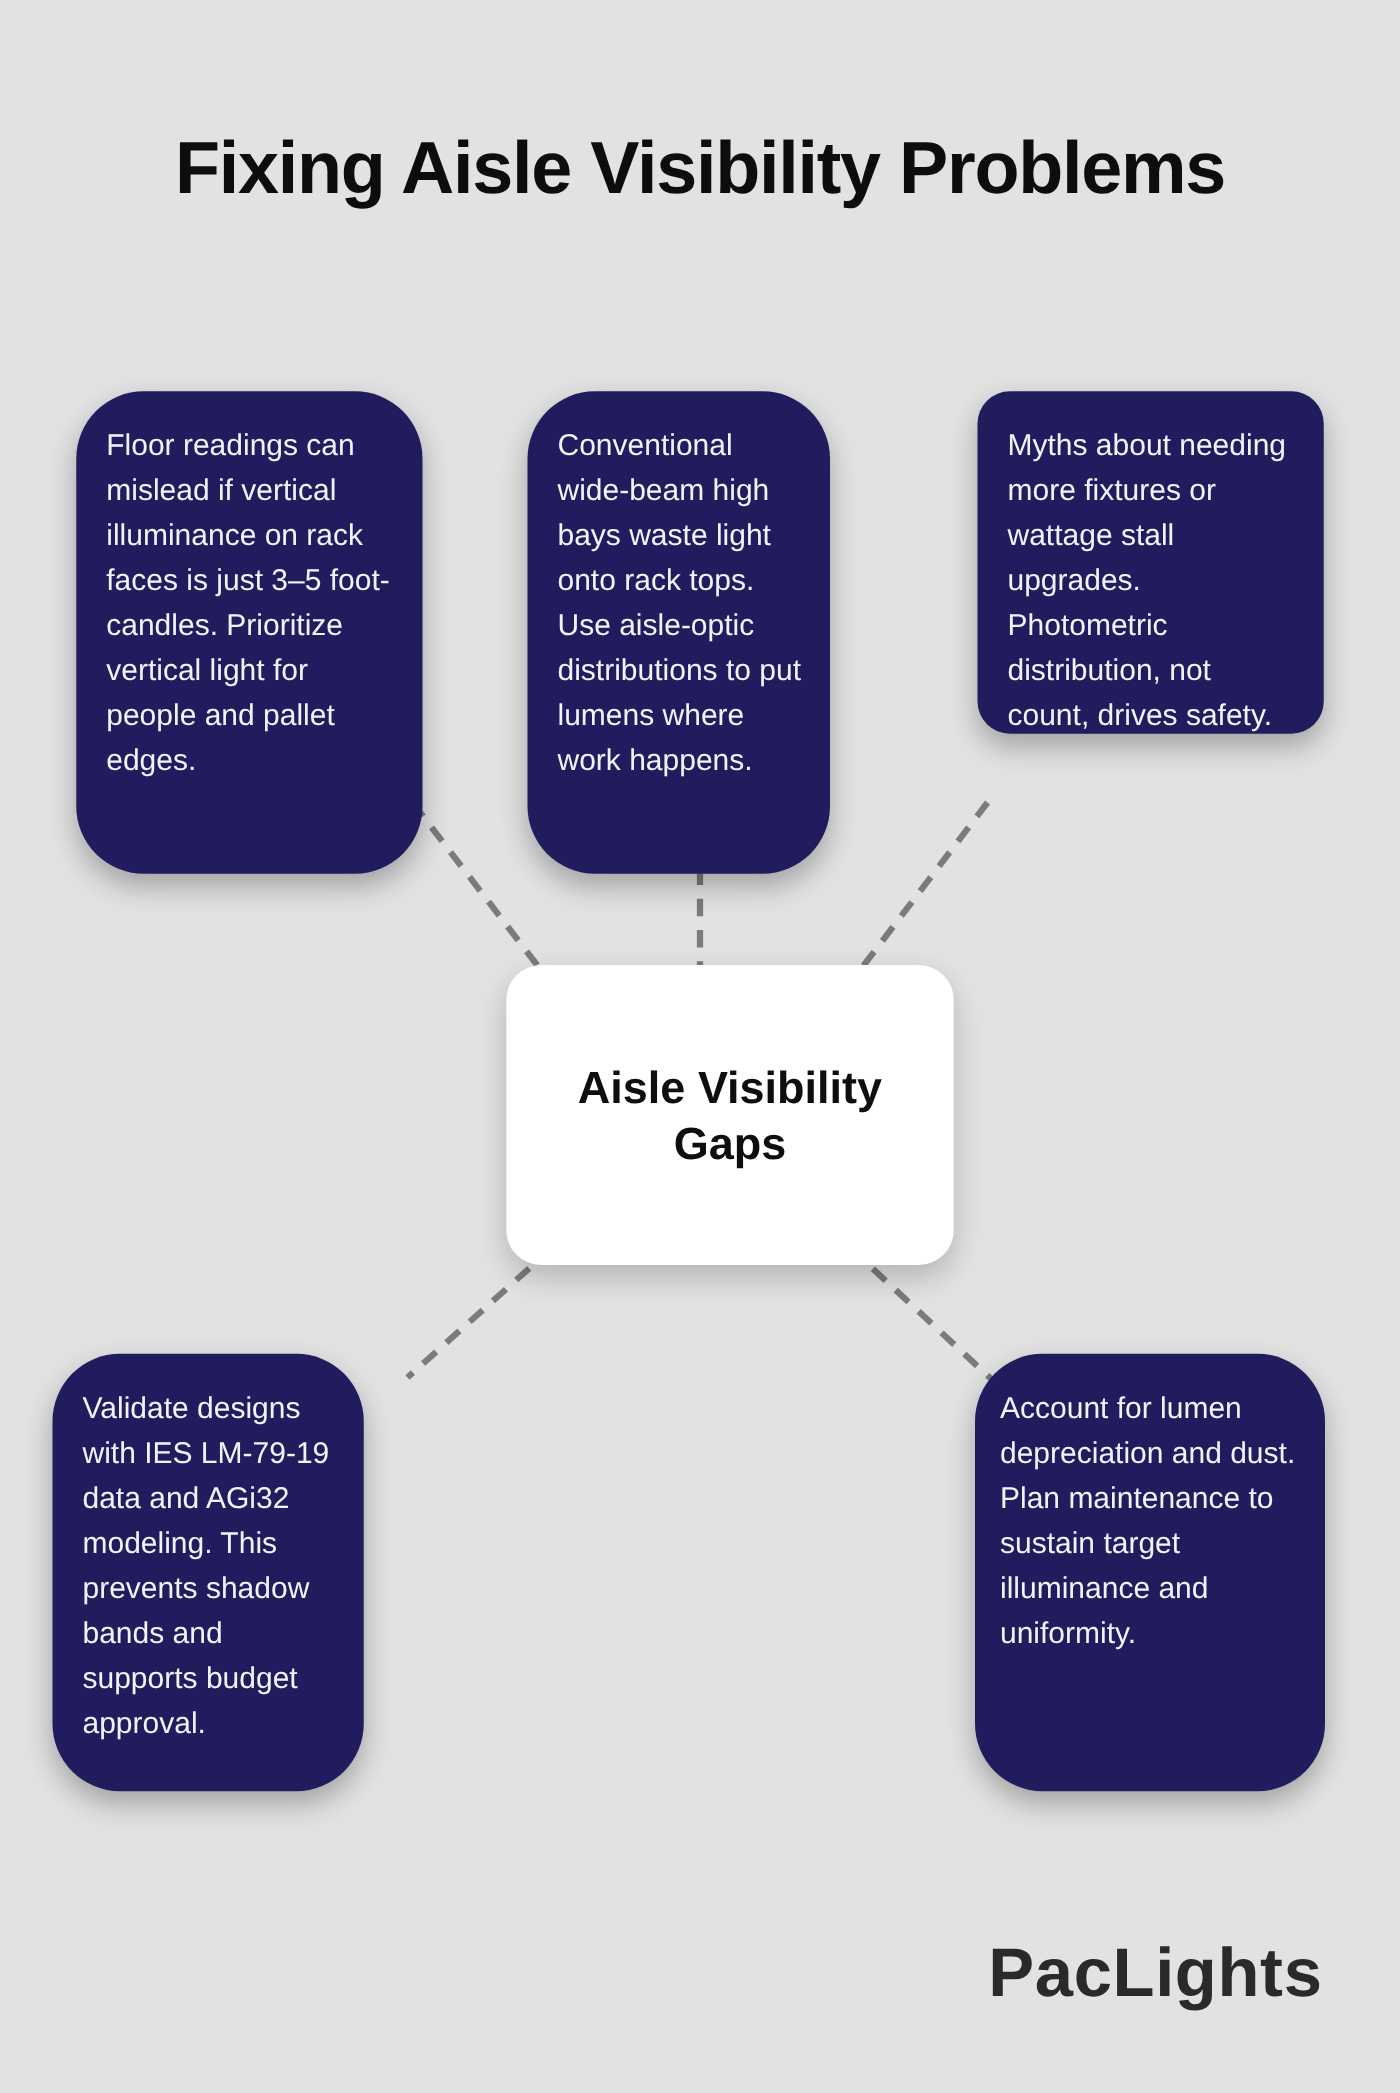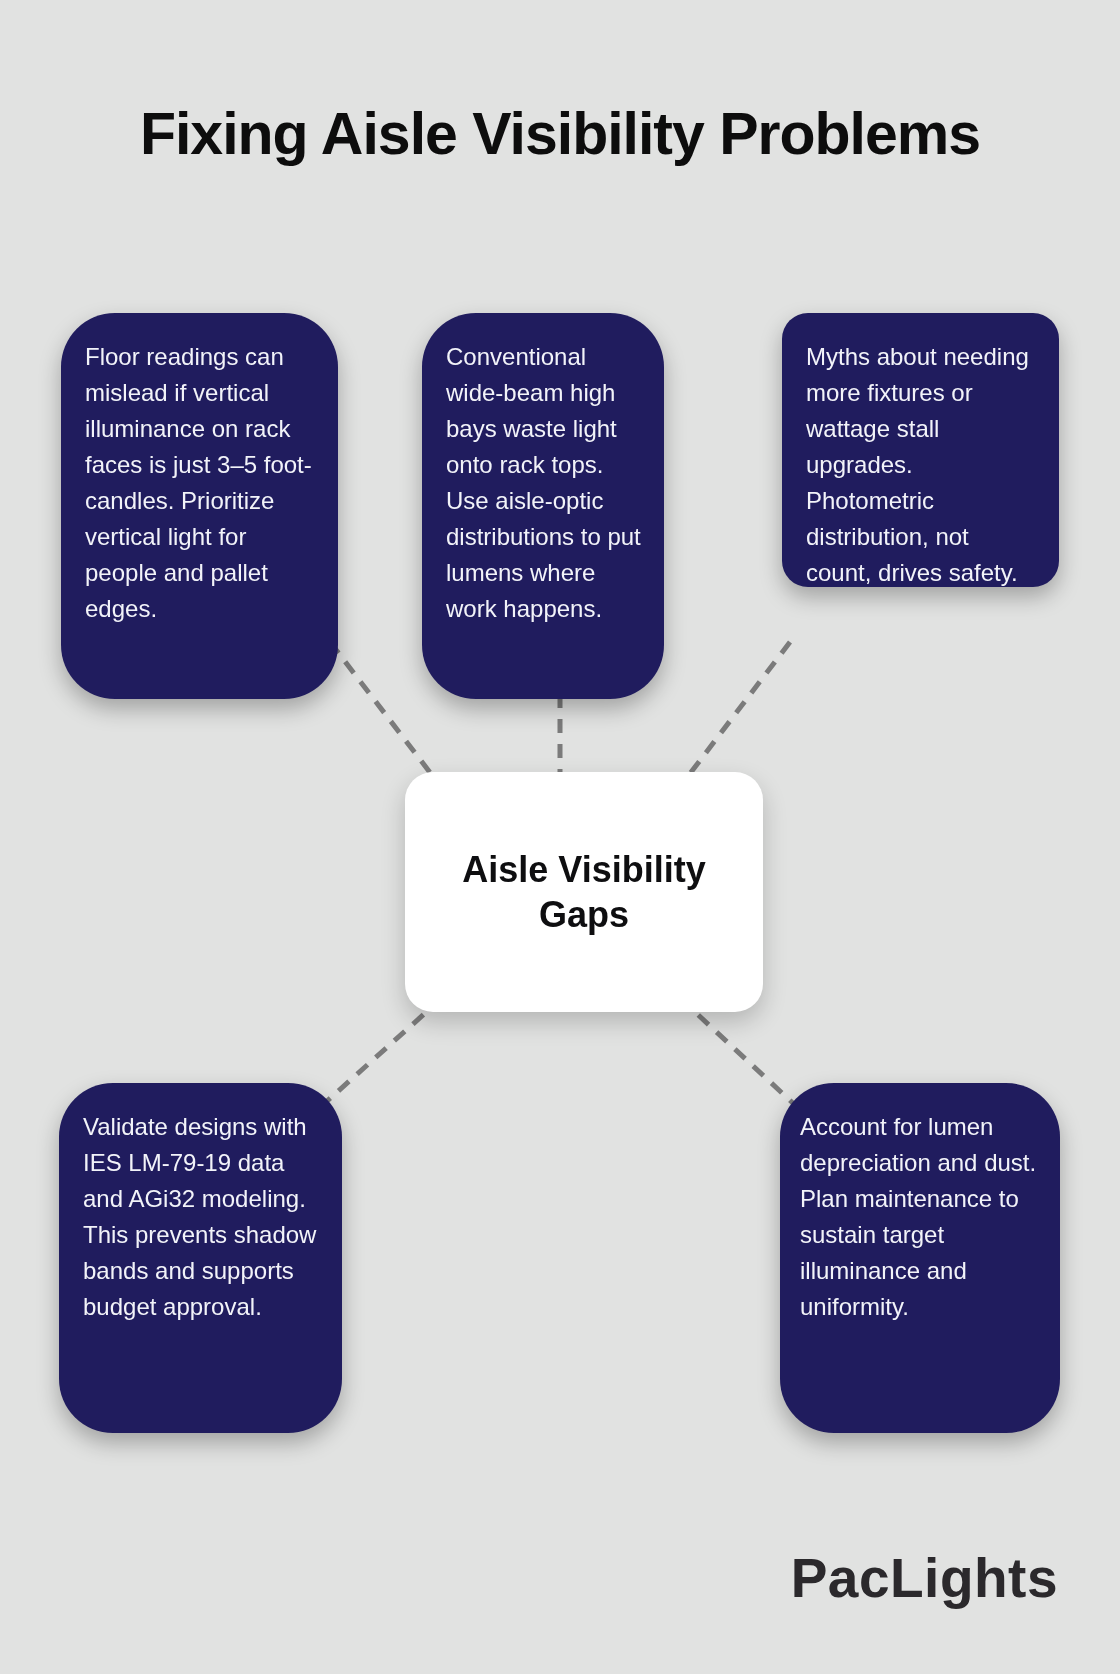--- a/index.html
+++ b/index.html
@@ -88,21 +88,21 @@
     font-size: 55px;
     font-weight: bold;
     letter-spacing: 0.5px;
     color: var(--logo, #2b292c);
     margin-left: 31px;
   }
   
   .card-1 { left: 61px;  top: 313px;  width: 277px; height: 386px; }
   .card-2 { left: 422px; top: 313px;  width: 242px; height: 386px; }
   .card-3 { left: 782px; top: 313px;  width: 277px; height: 274px; border-radius: 26px; }
-  .card-4 { left: 59px;  top: 1083px; width: 283px; height: 350px; }
+  .card-4 { left: 42px;  top: 1083px; width: 249px; height: 350px; }
   .card-5 { left: 780px; top: 1083px; width: 280px; height: 350px; padding-left: 20px; }
 </style>
 </head>
 <body>
 
 <div class="stage" style="--bg: #e1e2e1; --card: #201c5e; --cardText: #f2f3f9; --centerBg: #ffffff; --centerText: #0e0e10; --line: #7b7b7b; --title: #0d0d0d; --logo: #2b292c;">
 
   <h1 class="page-title">Fixing Aisle Visibility Problems</h1>
 
   <svg class="connectors" viewBox="0 0 1120 1674" xmlns="http://www.w3.org/2000/svg">

